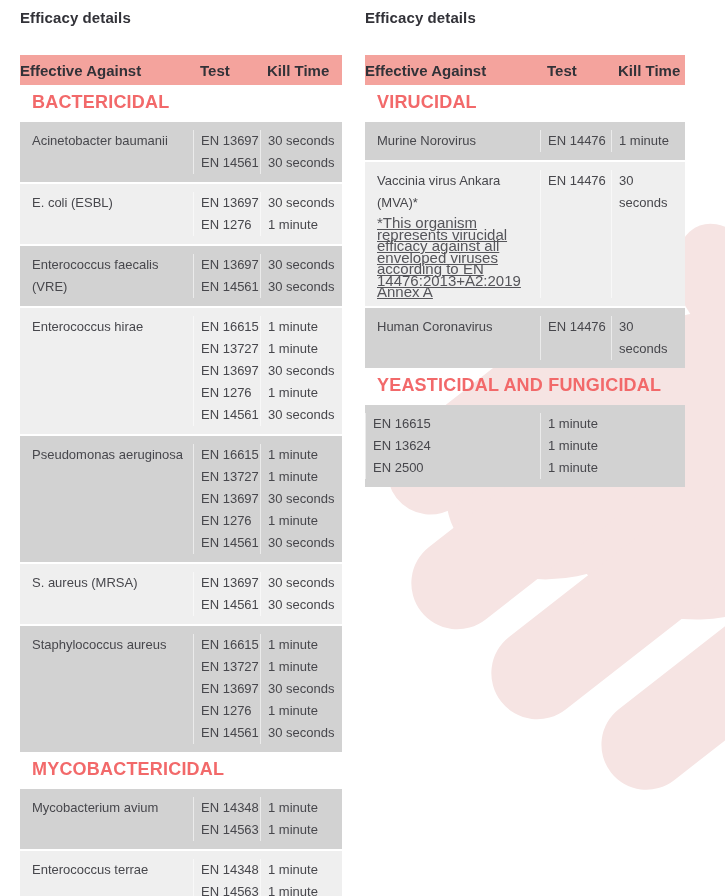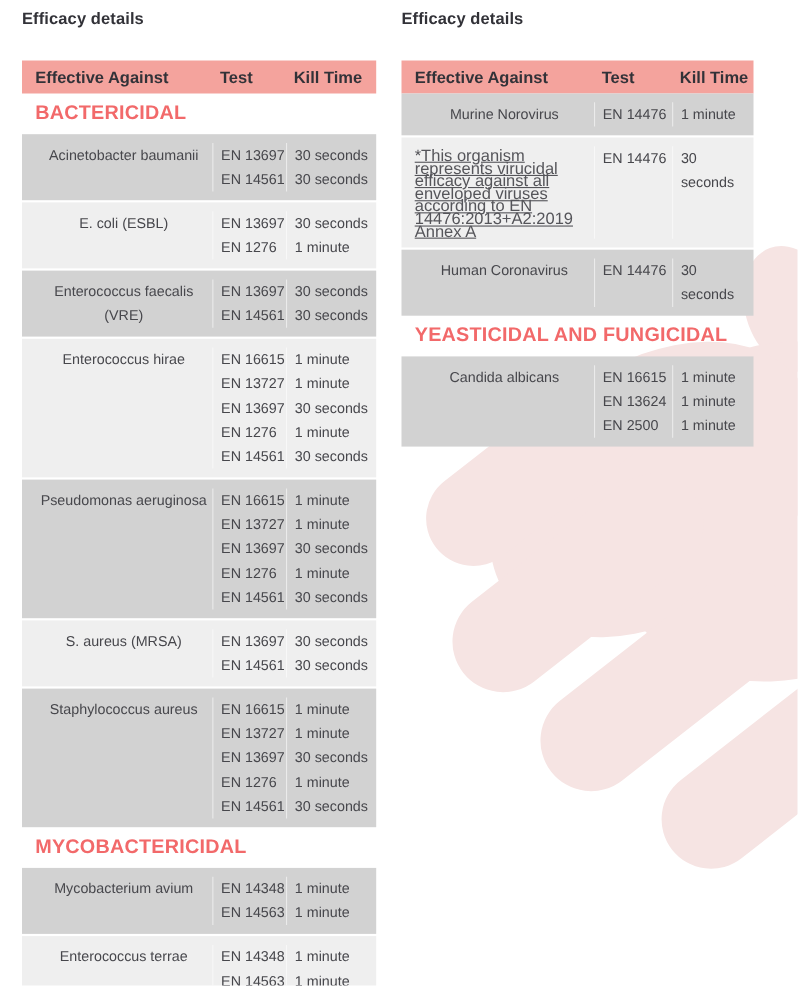--- a/index.html
+++ b/index.html
@@ -29,37 +29,37 @@
 
   .panel-title{
     font-size:15px;font-weight:bold;color:var(--text_dark,#3f3f45);
     margin:0 0 29px 0;line-height:16px;letter-spacing:.1px;
   }
   .thead{
     display:grid;grid-template-columns:var(--c1) var(--c2) 1fr;
     align-items:center;height:30px;background:var(--header_bg,#f4a39d);
     font-size:15px;font-weight:bold;color:var(--text_dark,#2d2d33);
   }
-  .thead .h1{padding-left:12px;}
+  .thead .h1{}
   .thead .h2,.thead .h3{padding-left:7px;}
 
   .section-title{
     color:var(--section_title,#f2696a);
     font-size:18px;font-weight:bold;letter-spacing:.2px;
     margin:10px 0 12px 12px;line-height:15px;
   }
   .row{
     display:grid;grid-template-columns:var(--c1) var(--c2) 1fr;
     padding:8px 0;margin-bottom:2px;font-size:13px;line-height:22px;
   }
   .row.dark{background:var(--row_dark,#d2d2d2);}
   .row.light{background:var(--row_light,#efefef);}
   .row .org{padding-left:12px;}
   .row .cell{padding-left:7px;border-left:1px solid rgba(255,255,255,.55);}
-  .org-name{line-height:22px;text-align:center;}
+  .org-name{line-height:22px;}
   .footnote{
     font-size:15px;line-height:11.5px;color:#55555a;
     padding:3px 6px 0 0;max-width:168px;text-decoration:underline;
   }
 </style>
 </head>
 <body>
 
 <div class="page">
 
@@ -222,33 +222,35 @@
   </div>
 
   <div class="panel right">
     <h2 class="panel-title">Efficacy details</h2>
     <div class="thead">
       <span class="h1">Effective Against</span>
       <span class="h2">Test</span>
       <span class="h3">Kill Time</span>
     </div>
     <div class="tbody">
+        <div class="section-title">VIRUCIDAL</div>
         <div class="row dark">
           <div class="org">
             <div class="org-name">Murine Norovirus</div>
           </div>
           <div class="cell tests">
             <div>EN 14476</div>
           </div>
           <div class="cell kills">
             <div>1 minute</div>
           </div>
         </div>
         <div class="row light">
           <div class="org">
+            <div class="org-name">Vaccinia virus Ankara (MVA)*</div>
             <div class="footnote">*This organism represents virucidal efficacy against all enveloped viruses according to EN 14476:2013+A2:2019 Annex A</div>
           </div>
           <div class="cell tests">
             <div>EN 14476</div>
           </div>
           <div class="cell kills">
             <div>30 seconds</div>
           </div>
         </div>
         <div class="row dark">
@@ -257,23 +259,20 @@
           </div>
           <div class="cell tests">
             <div>EN 14476</div>
           </div>
           <div class="cell kills">
             <div>30 seconds</div>
           </div>
         </div>
         <div class="section-title">YEASTICIDAL AND FUNGICIDAL</div>
         <div class="row dark">
-          <div class="org">
-            <div class="org-name">Candida albicans</div>
-          </div>
           <div class="cell tests">
             <div>EN 16615</div>
             <div>EN 13624</div>
             <div>EN 2500</div>
           </div>
           <div class="cell kills">
             <div>1 minute</div>
             <div>1 minute</div>
             <div>1 minute</div>
           </div>

